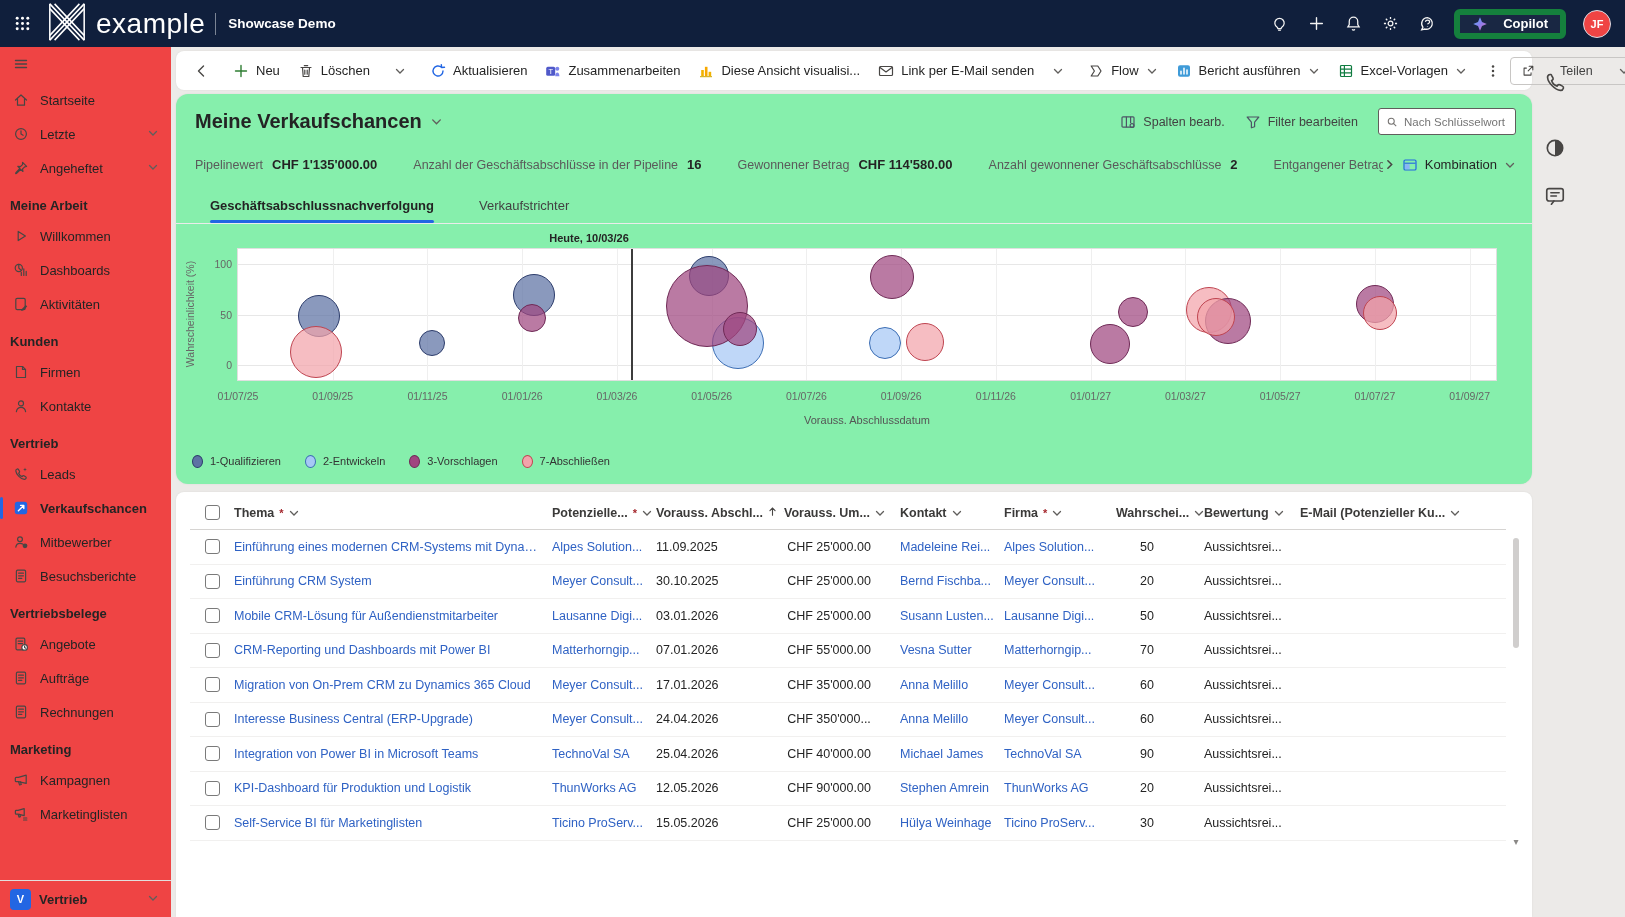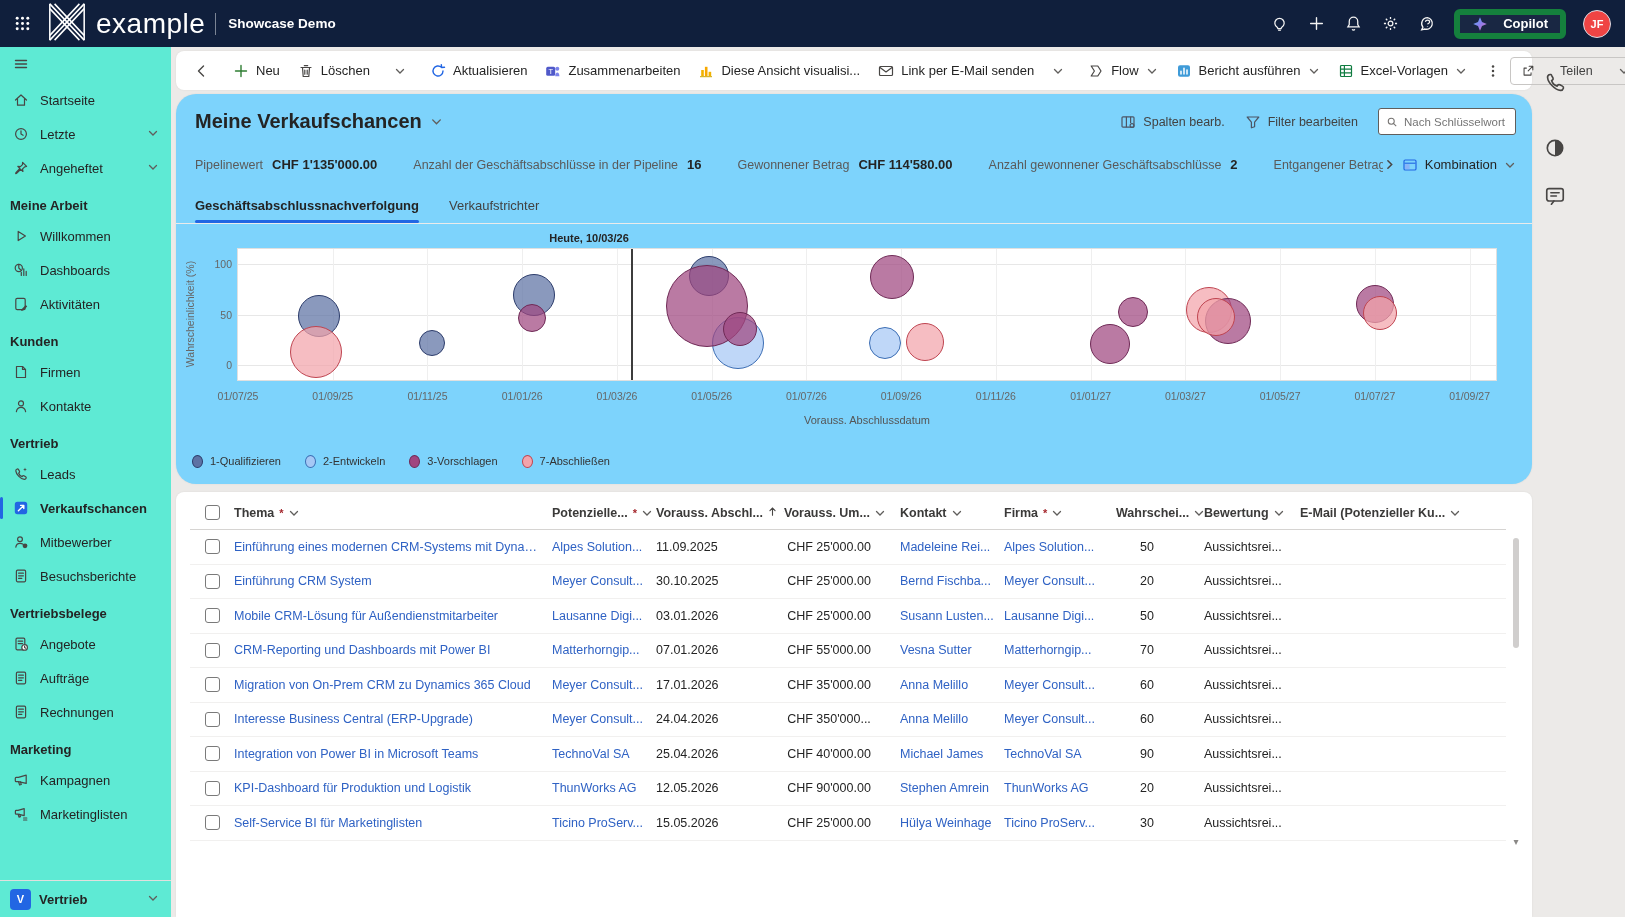--- a/index.html
+++ b/index.html
@@ -17,21 +17,21 @@
     border-radius:3px; display:flex; align-items:center; padding:0 8px; color:#1e2a44; font-size:12.5px; gap:6px; }
   .top-right { margin-left:auto; display:flex; align-items:center; gap:17px; padding-right:14px; }
   .top-icon { width:20px; height:20px; display:flex; align-items:center; justify-content:center; cursor:pointer; }
   .copilot-btn { display:flex; align-items:center; gap:15px; height:30px; padding:0 12px; border:6px solid #15803d;
     border-radius:6px; font-size:13px; font-weight:600; cursor:pointer; background:rgba(255,255,255,.04); }
   .avatar { width:28px; height:28px; border-radius:50%; background:#ef4444; border:1.5px solid #d8dce5;
     display:flex; align-items:center; justify-content:center; font-size:11px; font-weight:600; cursor:pointer; }
 
   
   .layout { display:flex; height:870px; }
-  .sidebar { width:171px; background:#5eead4; display:flex; flex-direction:column; flex-shrink:0; }
+  .sidebar { width:171px; background:#ef4444; display:flex; flex-direction:column; flex-shrink:0; }
   .side-burger { height:34px; display:flex; align-items:center; padding-left:13px; cursor:pointer; }
   .side-list { flex:1; overflow:hidden; padding-top:2px; }
   .side-item { height:34px; display:flex; align-items:center; padding-left:13px; gap:11px; font-size:13px;
     cursor:pointer; position:relative; color:#242424; }
   .side-item .lbl { white-space:nowrap; }
   .side-item.active { font-weight:700; }
   .side-item.active::before { content:""; position:absolute; left:0; top:6px; bottom:6px; width:3px; background:#2266e3; border-radius:2px; }
   .side-chev { margin-left:auto; margin-right:12px; }
   .side-group { height:34px; display:flex; align-items:flex-end; padding:0 0 6px 10px; font-size:13px; font-weight:700; }
   .side-footer { height:37px; border-top:1px solid #e1dfdd; display:flex; align-items:center; padding:0 10px; gap:8px; }
@@ -50,39 +50,39 @@
   .cmd-item { display:flex; align-items:center; gap:7px; font-size:13px; padding:0 9px; height:28px; border-radius:4px; cursor:pointer; white-space:nowrap; }
   .cmd-divider { width:1px; height:20px; background:#e1dfdd; margin:0 3px; }
   .cmd-spacer { flex:1; }
   .share-btn { display:flex; align-items:center; gap:25px; font-size:12.5px; height:28px; padding:0 10px;
     border:1px solid #c8c6c4; border-radius:4px; cursor:pointer; color:#424242; margin-right:4px; }
   .ic16 { width:16px; height:16px; display:inline-flex; }
   .ic12 { width:12px; height:12px; display:inline-flex; }
   .ic14 { width:14px; height:14px; display:inline-flex; }
 
   
-  .carda { height:390px; margin-top:4px; background:#7dd3fc; border-radius:20px; box-shadow:0 0 2px rgba(0,0,0,.08); }
+  .carda { height:390px; margin-top:4px; background:#86efac; border-radius:12px; box-shadow:0 0 2px rgba(0,0,0,.08); }
   .header-row { height:47px; display:flex; align-items:center; padding:8px 16px 0 19px; }
   .view-title { font-size:20px; font-weight:600; display:flex; align-items:center; gap:8px; cursor:pointer; }
   .header-actions { margin-left:auto; display:flex; align-items:center; gap:20px; }
   .hdr-act { display:flex; align-items:center; gap:7px; font-size:12.5px; color:#424242; cursor:pointer; }
   .kw-search { width:138px; height:27px; border:1px solid #605e5c; border-radius:3px; display:flex; align-items:center;
     padding:0 7px; gap:6px; color:#767472; font-size:11.5px; background:#fff; }
   .kw-search input { border:none; outline:none; width:100%; font-size:11.5px; font-family:inherit; color:#424242; }
 
   .metrics-row { height:45px; display:flex; align-items:center; padding:2px 16px 0 19px; }
   .metrics-list { display:flex; align-items:center; gap:36px; overflow:hidden; flex:1; min-width:0; }
   .metric { display:flex; align-items:center; gap:9px; white-space:nowrap; }
   .metric .ml { font-size:12.5px; color:#5a5a5a; }
   .metric .mv { font-size:13px; font-weight:700; }
   .metric-expander { margin:0 6px 0 0; cursor:pointer; display:flex; }
   .combo-picker { display:flex; align-items:center; gap:7px; font-size:13px; cursor:pointer; white-space:nowrap; }
 
   .tabs-row { height:38px; display:flex; align-items:flex-end; gap:30px; padding:0 19px; border-bottom:1px solid #ebebeb; }
-  .tab { font-size:13px; padding-bottom:10px; position:relative; cursor:pointer; color:#424242; white-space:nowrap; }
+  .tab { font-size:13px; padding-bottom:10px; position:relative; cursor:pointer; color:#424242; white-space:nowrap;margin-left:15px; }
   .tab.active { font-weight:600; color:#242424; }
   .tab.active::after { content:""; position:absolute; left:0; right:0; bottom:0; height:3px; background:#2266e3; border-radius:2px; }
 
   
   .chart-region { position:relative; height:218px; }
   .plot { position:absolute; left:61px; right:35px; top:24px; height:133px; border:1px solid #e0e0e0; background:#fff; }
   .ylabel { position:absolute; left:-3px; top:50px; width:140px; text-align:center; font-size:10.5px; color:#666;
     transform:rotate(-90deg); transform-origin:center; top:84px; left:-56px; }
   .hline { position:absolute; left:0; right:0; height:1px; background:#e7e7e7; }
   .vline { position:absolute; top:0; bottom:0; width:1px; background:#efefef; }

